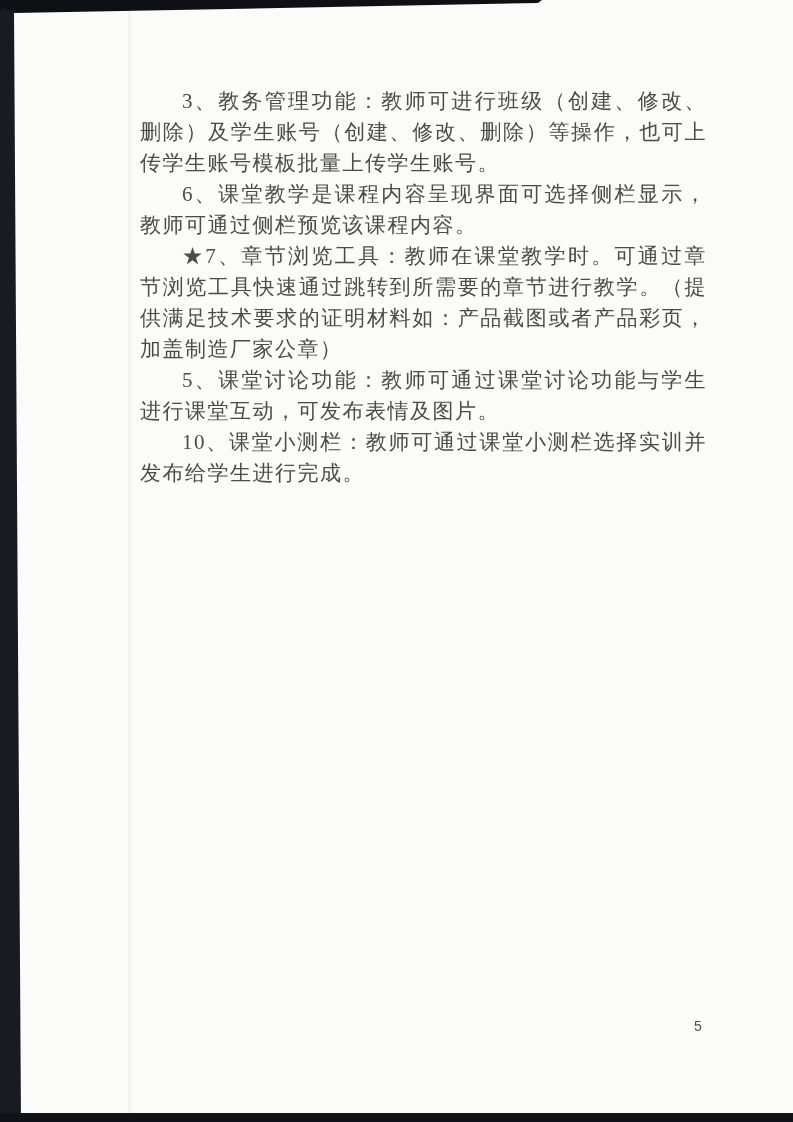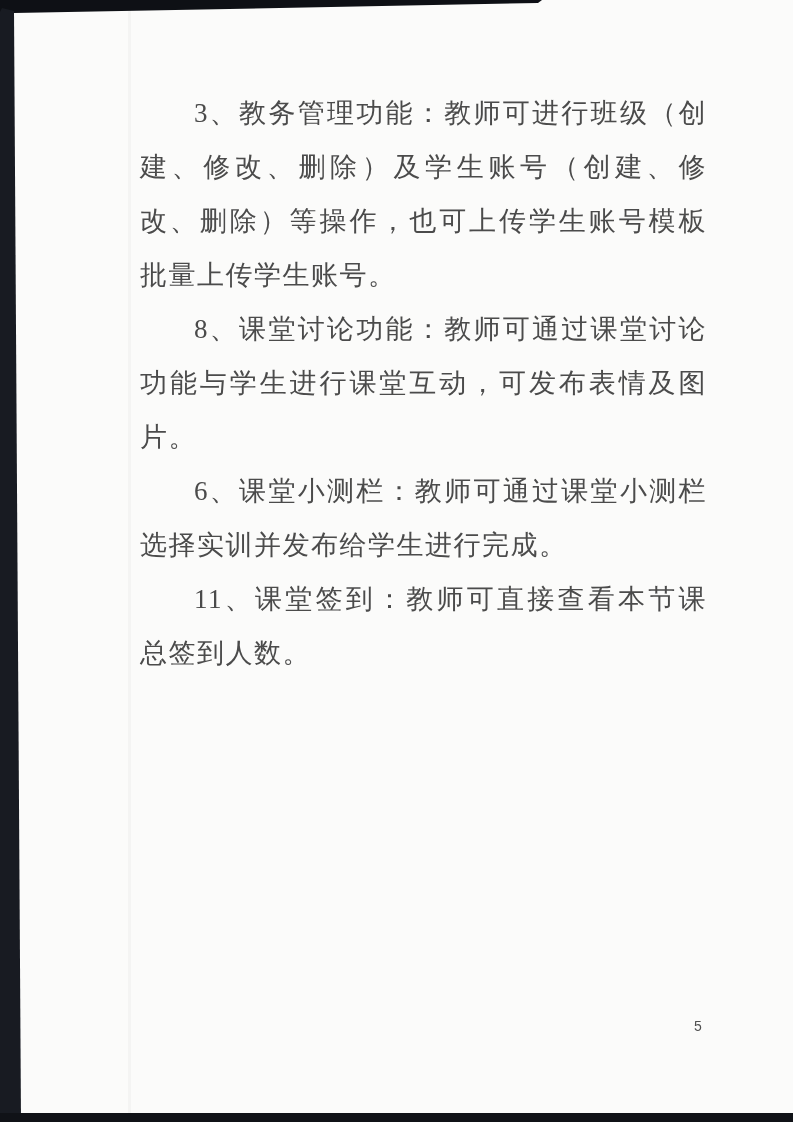--- a/index.html
+++ b/index.html
@@ -33,22 +33,22 @@
     left: 0;
     top: 0;
     pointer-events: none;
   }
   .content {
     position: absolute;
     left: 140px;
     top: 86px;
     width: 567px;
     color: #4b4b4b;
-    font-size: 27px;
-    line-height: 54px;
+    font-size: 21px;
+    line-height: 31px;
     text-align: justify;
   }
   .para {
     margin: 0;
     text-indent: 2em;
     letter-spacing: 1.5px;
   }
   .page-number {
     position: absolute;
     left: 694px;
@@ -60,23 +60,24 @@
 </style>
 </head>
 <body>
 
 <div class="page">
 
   <div class="scan-streak"></div>
 
   <main class="content">
     <p class="para">3、教务管理功能：教师可进行班级（创建、修改、删除）及学生账号（创建、修改、删除）等操作，也可上传学生账号模板批量上传学生账号。</p>
-    <p class="para">8、课堂讨论功能：教师可通过课堂讨论功能与学生进行课堂互动，可发布表情及图片。</p>
-    <p class="para">6、课堂小测栏：教师可通过课堂小测栏选择实训并发布给学生进行完成。</p>
-    <p class="para">11、课堂签到：教师可直接查看本节课总签到人数。</p>
+    <p class="para">6、课堂教学是课程内容呈现界面可选择侧栏显示，教师可通过侧栏预览该课程内容。</p>
+    <p class="para">★7、章节浏览工具：教师在课堂教学时。可通过章节浏览工具快速通过跳转到所需要的章节进行教学。（提供满足技术要求的证明材料如：产品截图或者产品彩页，加盖制造厂家公章）</p>
+    <p class="para">5、课堂讨论功能：教师可通过课堂讨论功能与学生进行课堂互动，可发布表情及图片。</p>
+    <p class="para">10、课堂小测栏：教师可通过课堂小测栏选择实训并发布给学生进行完成。</p>
   </main>
 
   <div class="page-number">5</div>
 
   <svg class="scan-artifacts" width="793" height="1122" viewBox="0 0 793 1122">
 
     <polygon points="0,0 542,0 538,3 14,13 0,12" fill="#0e1015"></polygon>
 
     <polygon points="2,8 14,11 21,1122 0,1122 0,12" fill="#181b22"></polygon>
 

